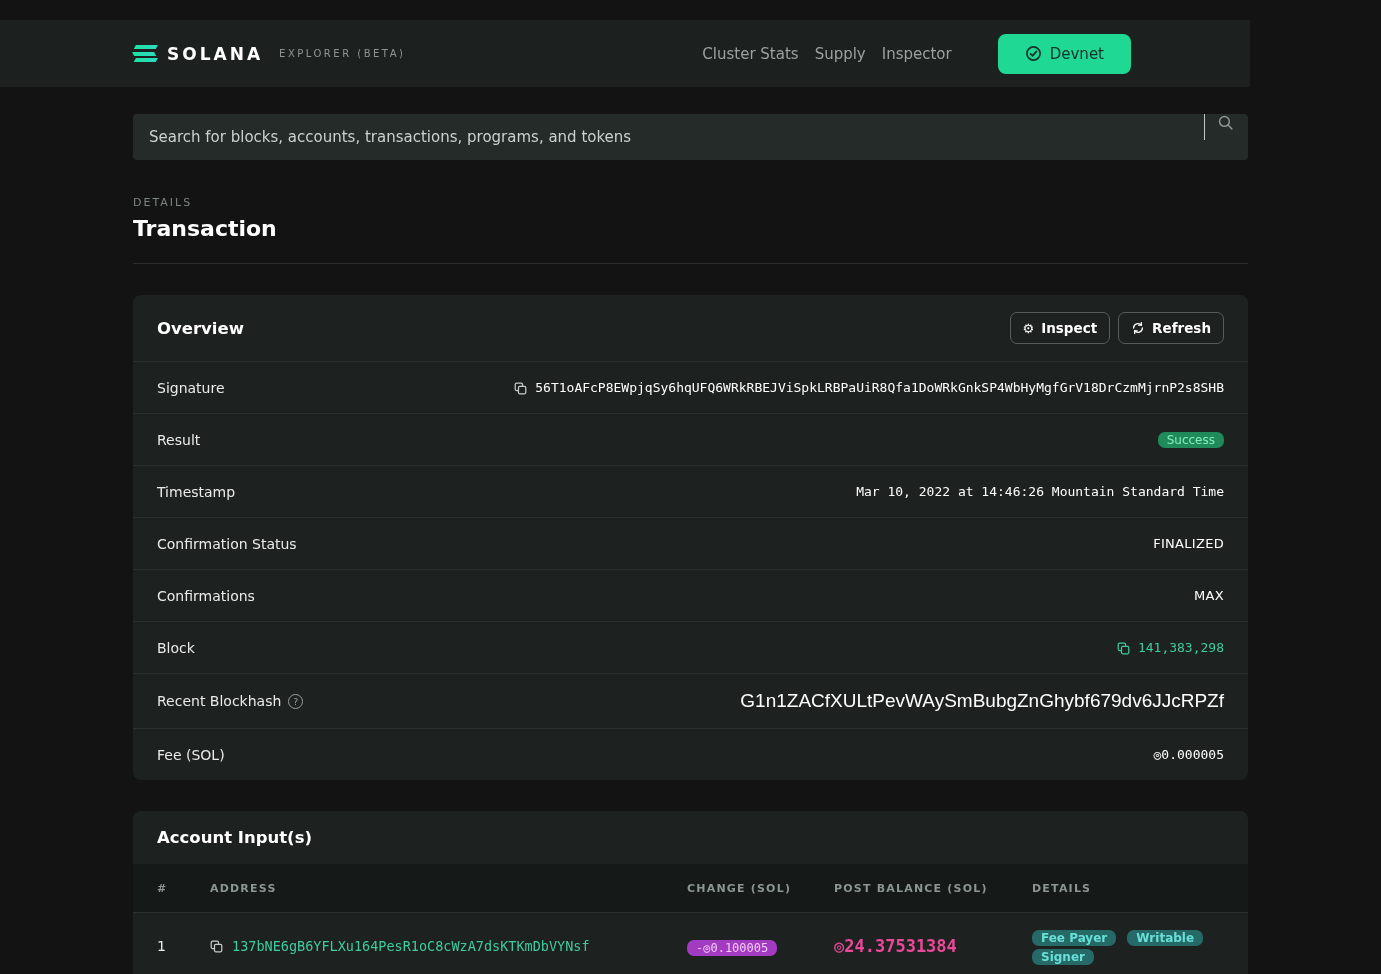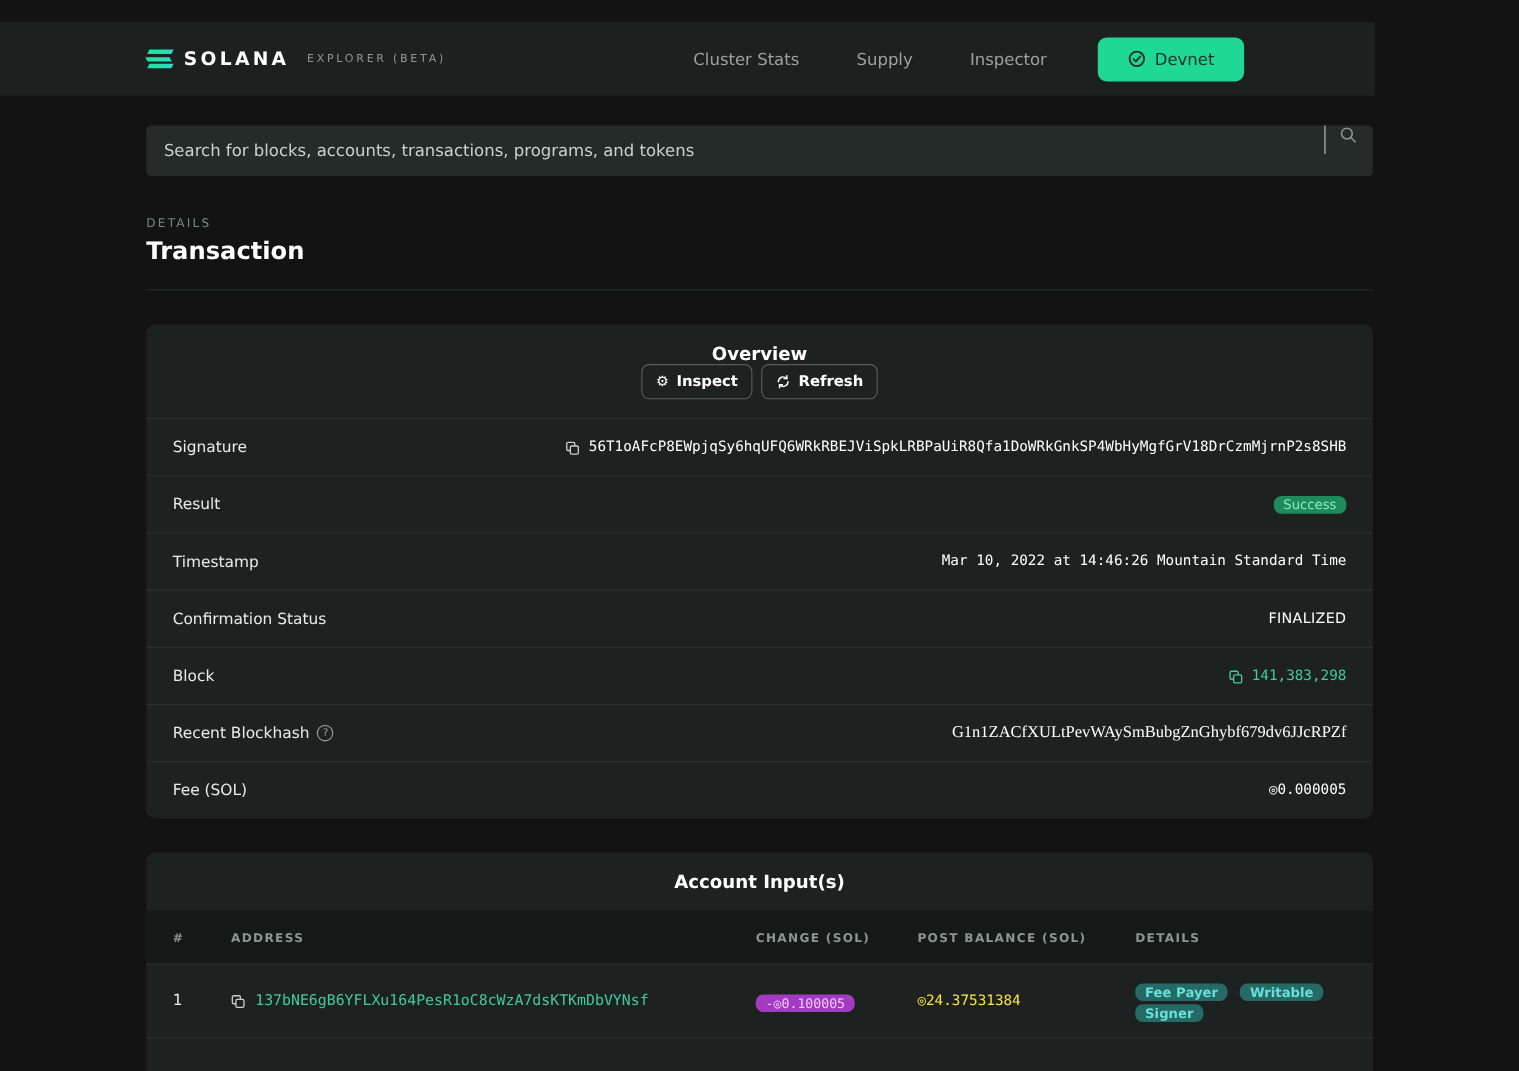--- a/index.html
+++ b/index.html
@@ -10,68 +10,68 @@
   
   .navbar { height:67px; background:#1c211f; display:flex; align-items:center; padding:0 119px 0 133px; }
   .brand { display:flex; align-items:center; gap:10px; cursor:pointer; }
   .logo-icon { display:flex; flex-direction:column; gap:3px; width:24px; }
   .logo-icon i { display:block; height:3.5px; width:22px; background:linear-gradient(90deg,#1be49e,#2fd9c0); }
   .logo-icon i:nth-child(1){ transform:skewX(-28deg) translateX(2px); }
   .logo-icon i:nth-child(2){ transform:skewX(28deg); }
   .logo-icon i:nth-child(3){ transform:skewX(-28deg) translateX(2px); }
   .brand-name { color:#fff; font-weight:700; font-size:17px; letter-spacing:3px; }
   .brand-sub { color:#8e9693; font-size:10px; letter-spacing:2.5px; margin-left:6px; }
-  .nav-links { margin-left:auto; display:flex; gap:52px; margin-right:46px; }
+  .nav-links { margin-left:auto; display:flex; gap:16px; margin-right:46px; }
   .nav-links a { color:#9ba19e; font-size:15px; text-decoration:none; cursor:pointer; }
   .cluster-btn { display:flex; align-items:center; gap:8px; background:#1fd894; color:#14322c; border:none; border-radius:8px; height:40px; padding:0 27px; font-size:15px; font-weight:500; font-family:inherit; cursor:pointer; }
   .cluster-btn svg { stroke:#14322c; }
 
   
   .container { margin:0 133px; width:1115px; }
 
   .searchbar { margin-top:27px; height:46px; background:#252b29; border-radius:4px; display:flex; padding:0 14px 0 16px; }
   .searchbar input { flex:1; background:transparent; border:none; outline:none; color:#e9ebea; font-size:15px; font-family:inherit; }
   .searchbar input::placeholder { color:#ccd1cf; opacity:1; }
   .search-divider { width:1px; height:26px; background:#dfe3e1; opacity:.85; margin-right:12px; }
   .search-icon { color:#8f9492; display:flex; cursor:pointer; }
 
   .page-head { margin-top:36px; border-bottom:1px solid #2a2f2d; padding-bottom:22px; }
   .eyebrow { color:#7d8583; font-size:11px; letter-spacing:2px; font-weight:500; }
   .page-title { color:#fff; font-size:22px; font-weight:600; margin-top:7px; }
 
   
   .card { margin-top:31px; background:#1d2220; border-radius:8px; }
-  .card-header { display:flex; align-items:center; justify-content:space-between; padding:17px 24px;flex-direction:column; }
+  .card-header { display:flex; align-items:center; justify-content:space-between; padding:17px 24px; }
   .card-title { color:#fff; font-size:16.5px; font-weight:600; }
   .actions { display:flex; gap:8px; }
   .btn { display:flex; align-items:center; gap:7px; background:transparent; border:1px solid #585d5b; border-radius:7px; color:#fff; font-size:13.5px; font-weight:600; padding:7px 12px; font-family:inherit; cursor:pointer; }
   .btn .glyph { font-size:13px; line-height:1; }
 
   .row { display:flex; align-items:center; justify-content:space-between; padding:16px 24px; border-top:1px solid rgba(255,255,255,0.07); min-height:52px; }
   .row-label { font-size:14px; color:#e9ebea; display:flex; align-items:center; gap:7px; }
   .mono { font-family:"DejaVu Sans Mono","Liberation Mono",monospace; }
   .val { font-size:13px; color:#fff; display:flex; align-items:flex-end; gap:8px; }
   .val.caps { font-family:inherit; font-size:13px; font-weight:500; letter-spacing:.3px; }
-  .val.sans { font-family:Liberation Serif, serif; font-size:15px; font-weight:500; }
+  .val.sans { font-family:Liberation Sans, sans-serif; font-size:19px; font-weight:500; }
   .copy-icon { color:#c9cecc; display:flex; cursor:pointer; }
   .link-green { color:#3fcb9e; cursor:pointer; text-decoration:none; }
   .link-green .copy-icon { color:#3fcb9e; }
   .badge { display:inline-block; padding:1px 9px; border-radius:7px; font-size:12px; }
   .badge.success { background:#1f8a5a; color:#86edbd; font-weight:500; }
   .badge.neg { background:#a33bc2; color:#f3cdf7; }
   .badge.detail { background:#256a67; color:#68e0d8; font-weight:600; margin-right:6px; }
   .q-icon { width:15px; height:15px; border:1px solid #9aa09d; border-radius:50%; color:#9aa09d; font-size:9.5px; display:inline-flex; align-items:center; justify-content:center; cursor:pointer; }
 
   
   .tgrid { display:grid; grid-template-columns:53px 477px 147px 198px 1fr; align-items:center; padding:0 24px; }
   .thead { background:#151918; height:48px; font-size:11px; font-weight:700; letter-spacing:1.2px; color:#8b9592; }
   .trow { border-top:1px solid rgba(255,255,255,0.07); min-height:52px; padding-top:14px; padding-bottom:14px; }
   .cell-idx { font-size:14px; color:#e9ebea; }
   .cell-addr { display:flex; align-items:center; gap:9px; font-size:13.5px; }
-  .cell-bal { font-size:13px; font-weight:400; color:#fde047; }
+  .cell-bal { font-size:17px; font-weight:700; color:#ec4899; }
 
   .bottom-edge { position:absolute; left:0; right:0; bottom:0; height:3px; background:#d9d9d9; z-index:20; }
 
   svg { display:block; }
 </style>
 </head>
 <body>
 
 <div class="app">
 
@@ -161,20 +161,24 @@
       <div class="row">
         <div class="row-label">Timestamp</div>
         <div class="val mono">Mar 10, 2022 at 14:46:26 Mountain Standard Time</div>
       </div>
 
       <div class="row">
         <div class="row-label">Confirmation Status</div>
         <div class="val caps">FINALIZED</div>
       </div>
 
+      <div class="row">
+        <div class="row-label">Confirmations</div>
+        <div class="val caps">MAX</div>
+      </div>
 
       <div class="row">
         <div class="row-label">Block</div>
         <a class="val mono link-green">
           <span class="copy-icon">
             <svg width="13" height="13" viewBox="0 0 16 16" fill="none" stroke="currentColor" stroke-width="1.5">
                 <rect x="5.5" y="5.5" width="9" height="9" rx="1.5"></rect>
                 <path d="M10.5 5.5V3A1.5 1.5 0 0 0 9 1.5H3A1.5 1.5 0 0 0 1.5 3v6A1.5 1.5 0 0 0 3 10.5h2.5"></path>
               </svg>
           </span>

